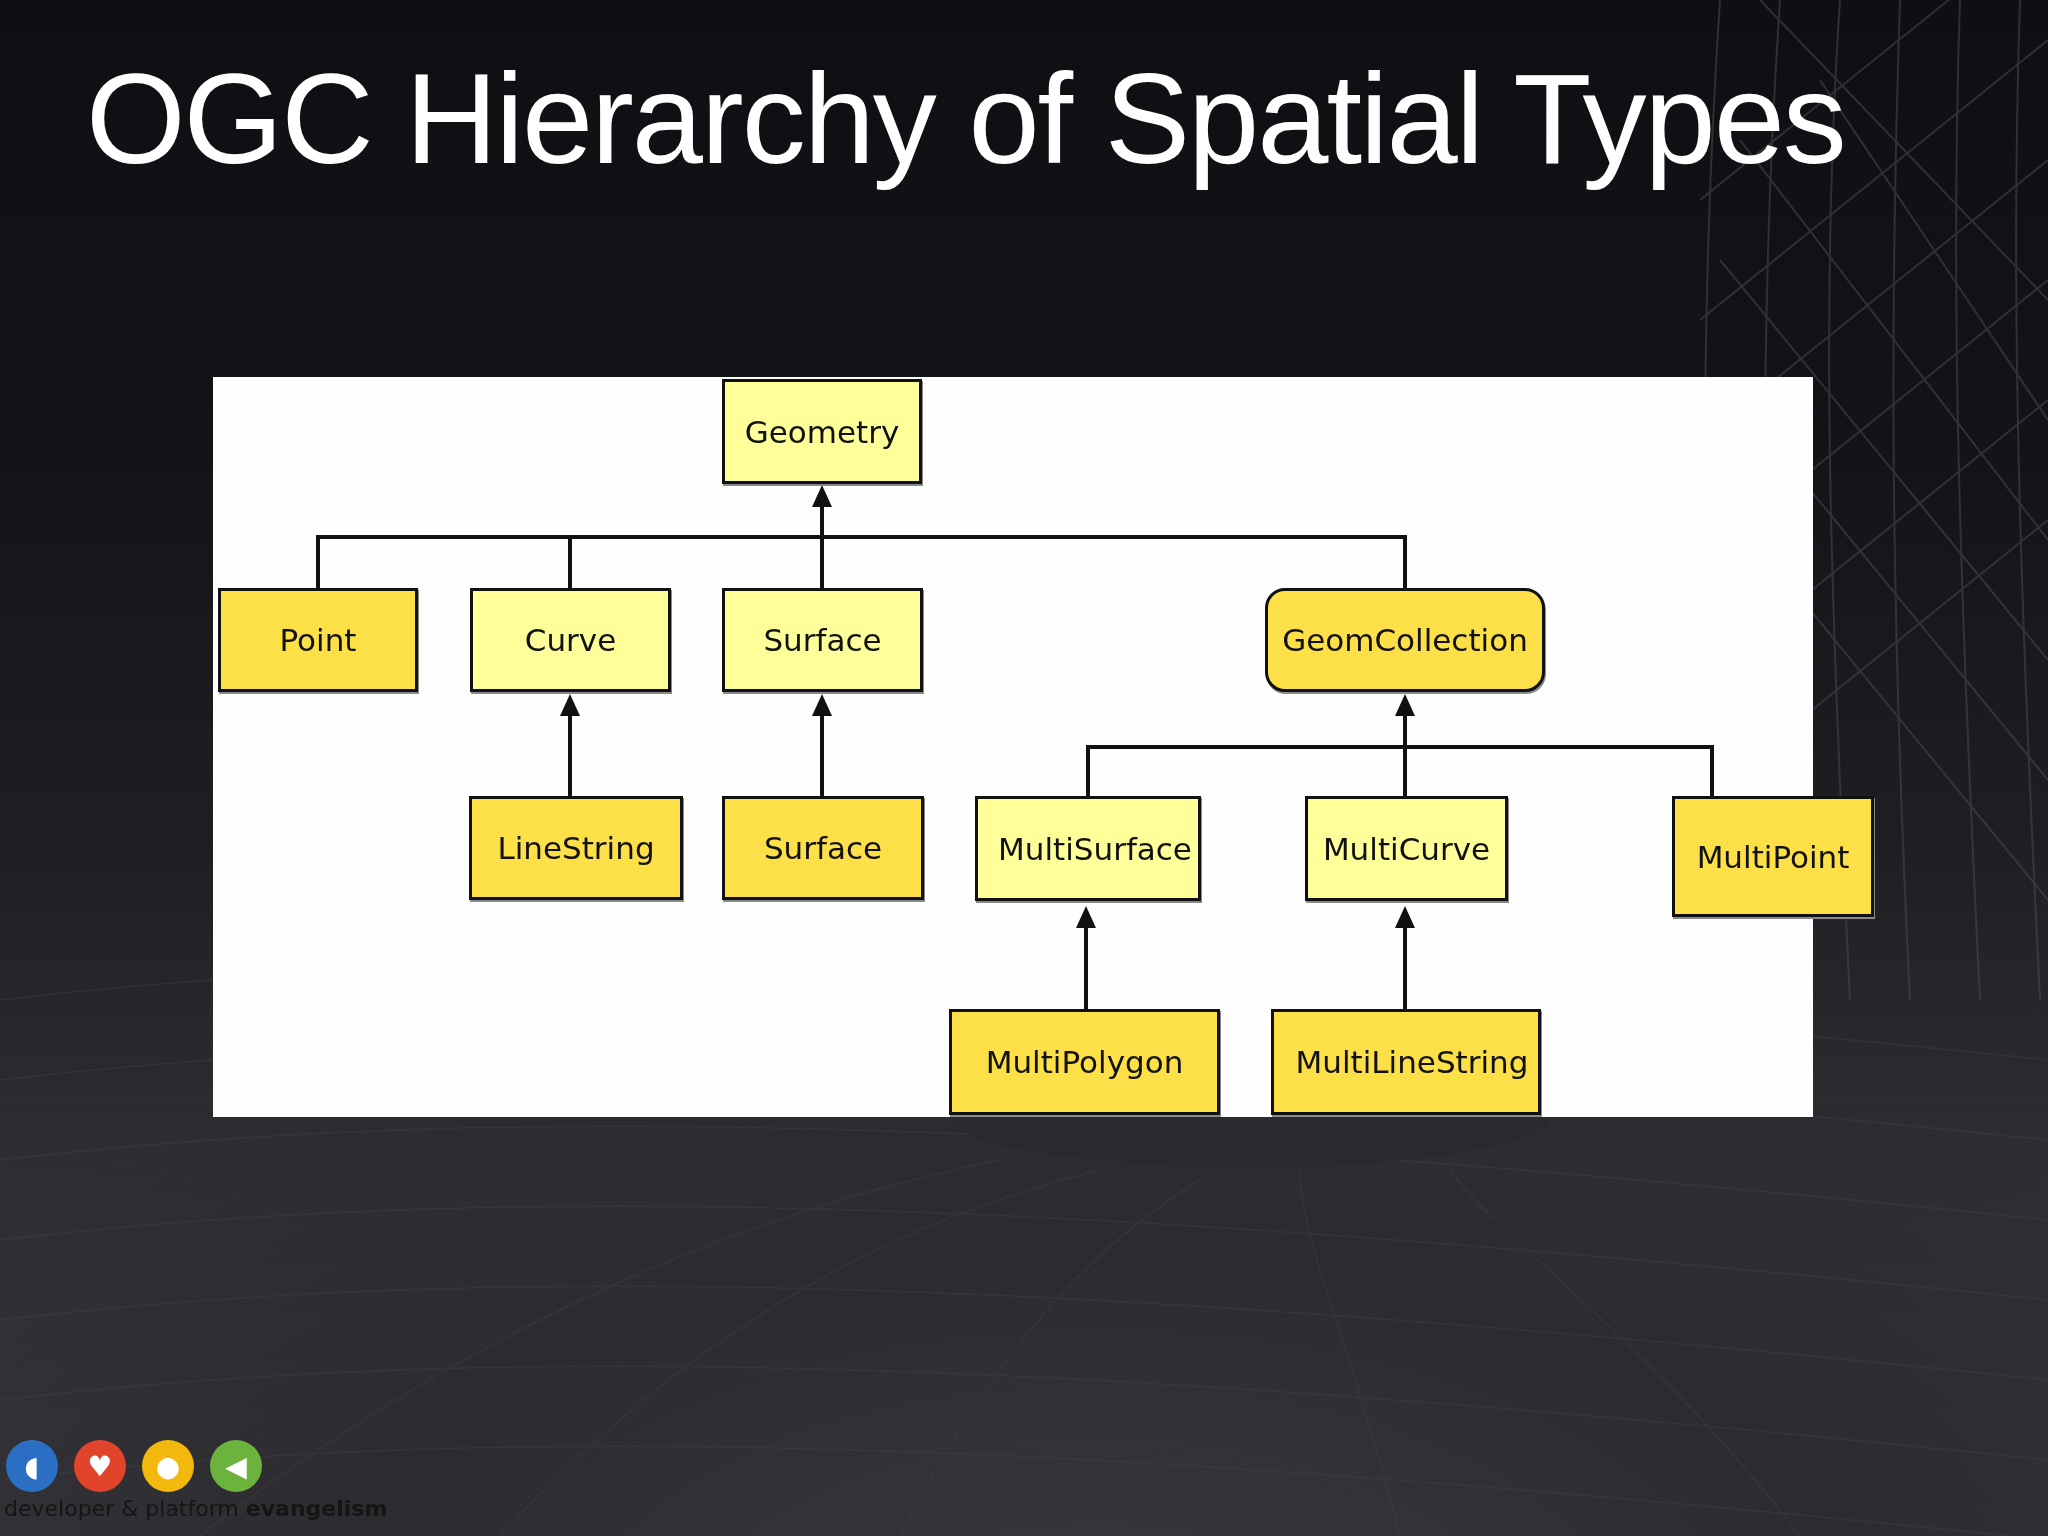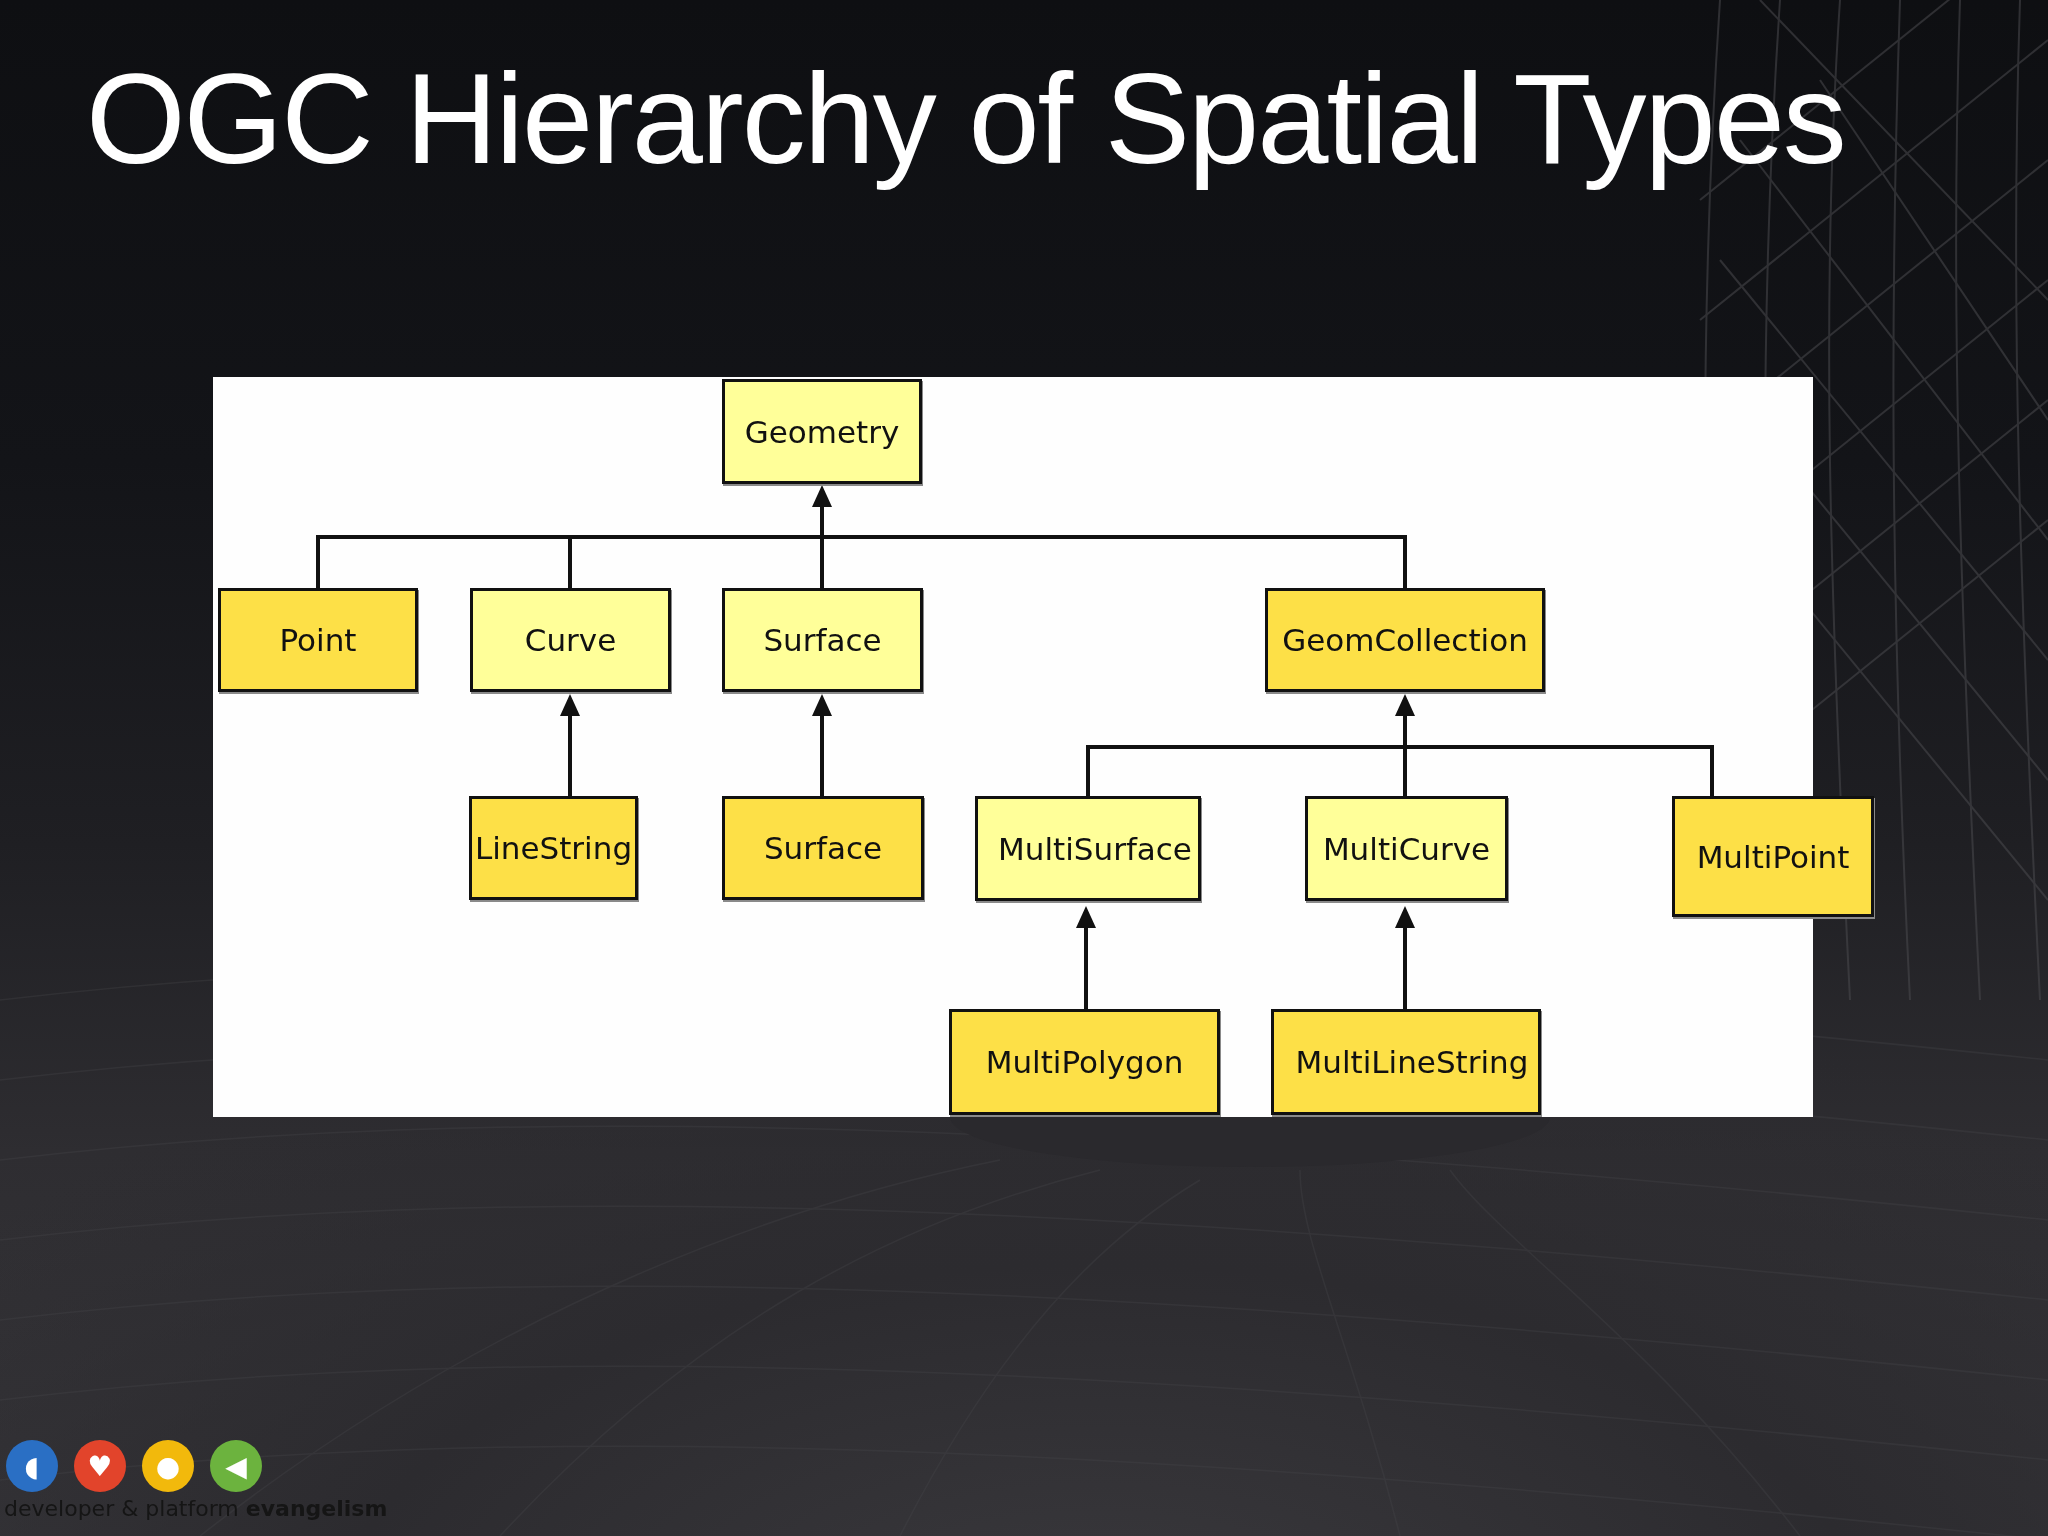--- a/index.html
+++ b/index.html
@@ -130,25 +130,25 @@
 
 <div class="node blue" style="left:218px;top:588px;width:200px;height:104px;">
     <span>Point</span>
   </div>
 <div class="node yellow" style="left:470px;top:588px;width:201px;height:104px;">
     <span>Curve</span>
   </div>
 <div class="node yellow" style="left:722px;top:588px;width:201px;height:104px;">
     <span>Surface</span>
   </div>
-<div class="node blue" style="left:1265px;top:588px;width:280px;height:104px;">
+<div class="node blue" style="left:1265px;top:588px;width:280px;height:104px;border-radius:20px;">
     <span>GeomCollection</span>
   </div>
 
-<div class="node blue" style="left:469px;top:796px;width:169px;height:104px;">
+<div class="node blue" style="left:469px;top:796px;width:214px;height:104px;">
     <span>LineString</span>
   </div>
 <div class="node blue" style="left:722px;top:796px;width:202px;height:104px;">
     <span>Surface</span>
   </div>
 <div class="node yellow" style="left:975px;top:796px;width:226px;height:105px;padding-left:14px;">
     <span>MultiSurface</span>
   </div>
 <div class="node yellow" style="left:1305px;top:796px;width:203px;height:105px;">
     <span>MultiCurve</span>

